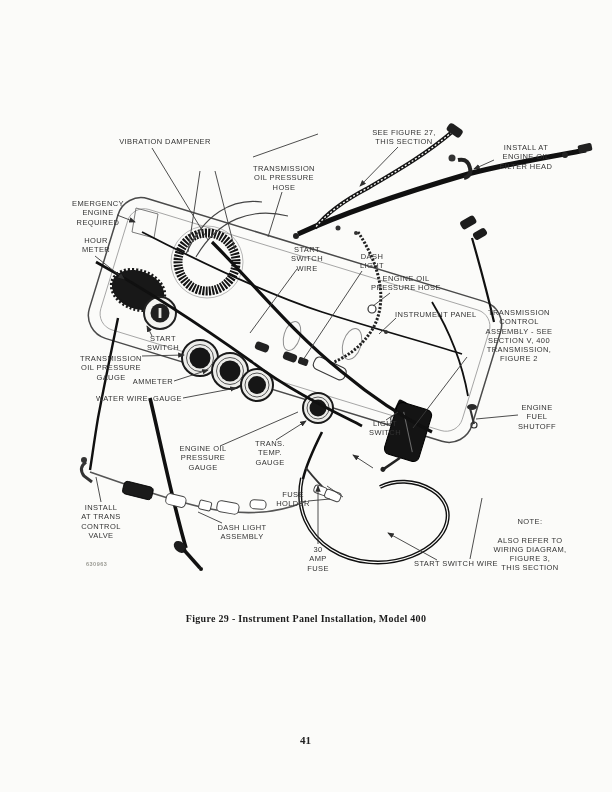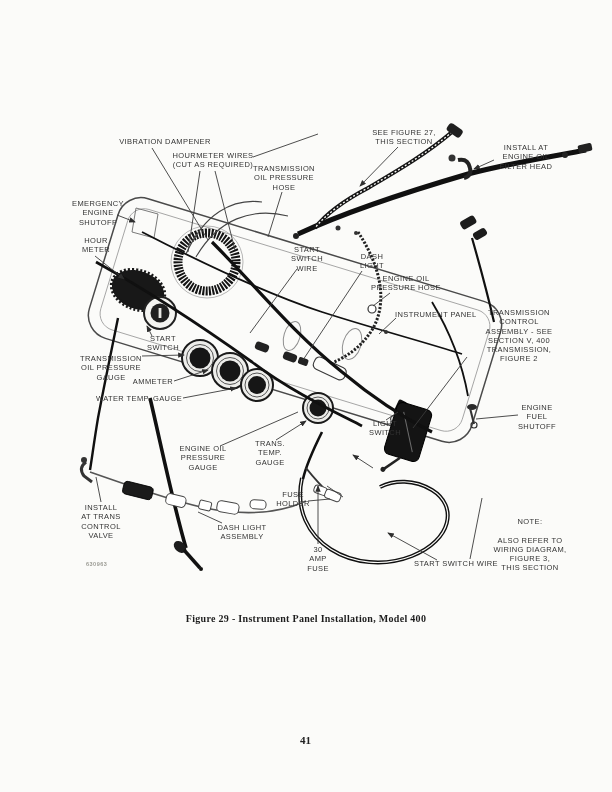--- a/index.html
+++ b/index.html
@@ -190,33 +190,31 @@
       <line x1="222" y1="523" x2="198" y2="512"></line>
       <line x1="308" y1="501" x2="330" y2="499"></line>
       <line x1="343" y1="497" x2="327" y2="486"></line>
       <line x1="318" y1="544" x2="318" y2="486" marker-end="url(#ah)"></line>
       <line x1="437" y1="560" x2="388" y2="533" marker-end="url(#ah)"></line>
       <line x1="470" y1="559" x2="482" y2="498"></line>
     </g>
   </svg>
 
   <div class="co" style="left:85px;top:137px;width:160px">VIBRATION DAMPENER</div>
-  <div class="co" style="left:133px;top:151px;width:160px">HOURMETER WIRES
-(CUT AS REQUIRED)</div>
   <div class="co" style="left:224px;top:164px;width:120px">TRANSMISSION
 OIL PRESSURE
 HOSE</div>
   <div class="co" style="left:344px;top:128px;width:120px">SEE FIGURE 27,
 THIS SECTION</div>
   <div class="co" style="left:466px;top:143px;width:120px">INSTALL AT
 ENGINE OIL
 FILTER HEAD</div>
   <div class="co" style="left:38px;top:199px;width:120px">EMERGENCY
 ENGINE
-SHUTOFF</div>
+REQUIRED</div>
   <div class="co" style="left:56px;top:236px;width:80px">HOUR
 METER</div>
   <div class="co" style="left:267px;top:245px;width:80px">START
 SWITCH
 WIRE</div>
   <div class="co" style="left:332px;top:252px;width:80px">DASH
 LIGHT</div>
   <div class="co" style="left:336px;top:274px;width:140px">ENGINE OIL
 PRESSURE HOSE</div>
   <div class="co left" style="left:395px;top:310px;width:110px">INSTRUMENT PANEL</div>
@@ -225,21 +223,21 @@
 ASSEMBLY - SEE
 SECTION V, 400
 TRANSMISSION,
 FIGURE 2</div>
   <div class="co" style="left:123px;top:334px;width:80px">START
 SWITCH</div>
   <div class="co" style="left:51px;top:354px;width:120px">TRANSMISSION
 OIL PRESSURE
 GAUGE</div>
   <div class="co" style="left:113px;top:377px;width:80px">AMMETER</div>
-  <div class="co" style="left:59px;top:394px;width:160px">WATER TEMP. GAUGE</div>
+  <div class="co" style="left:59px;top:394px;width:160px">WATER WIRE. GAUGE</div>
   <div class="co" style="left:497px;top:403px;width:80px">ENGINE
 FUEL
 SHUTOFF</div>
   <div class="co" style="left:143px;top:444px;width:120px">ENGINE OIL
 PRESSURE
 GAUGE</div>
   <div class="co" style="left:230px;top:439px;width:80px">TRANS.
 TEMP.
 GAUGE</div>
   <div class="co" style="left:345px;top:419px;width:80px">LIGHT

